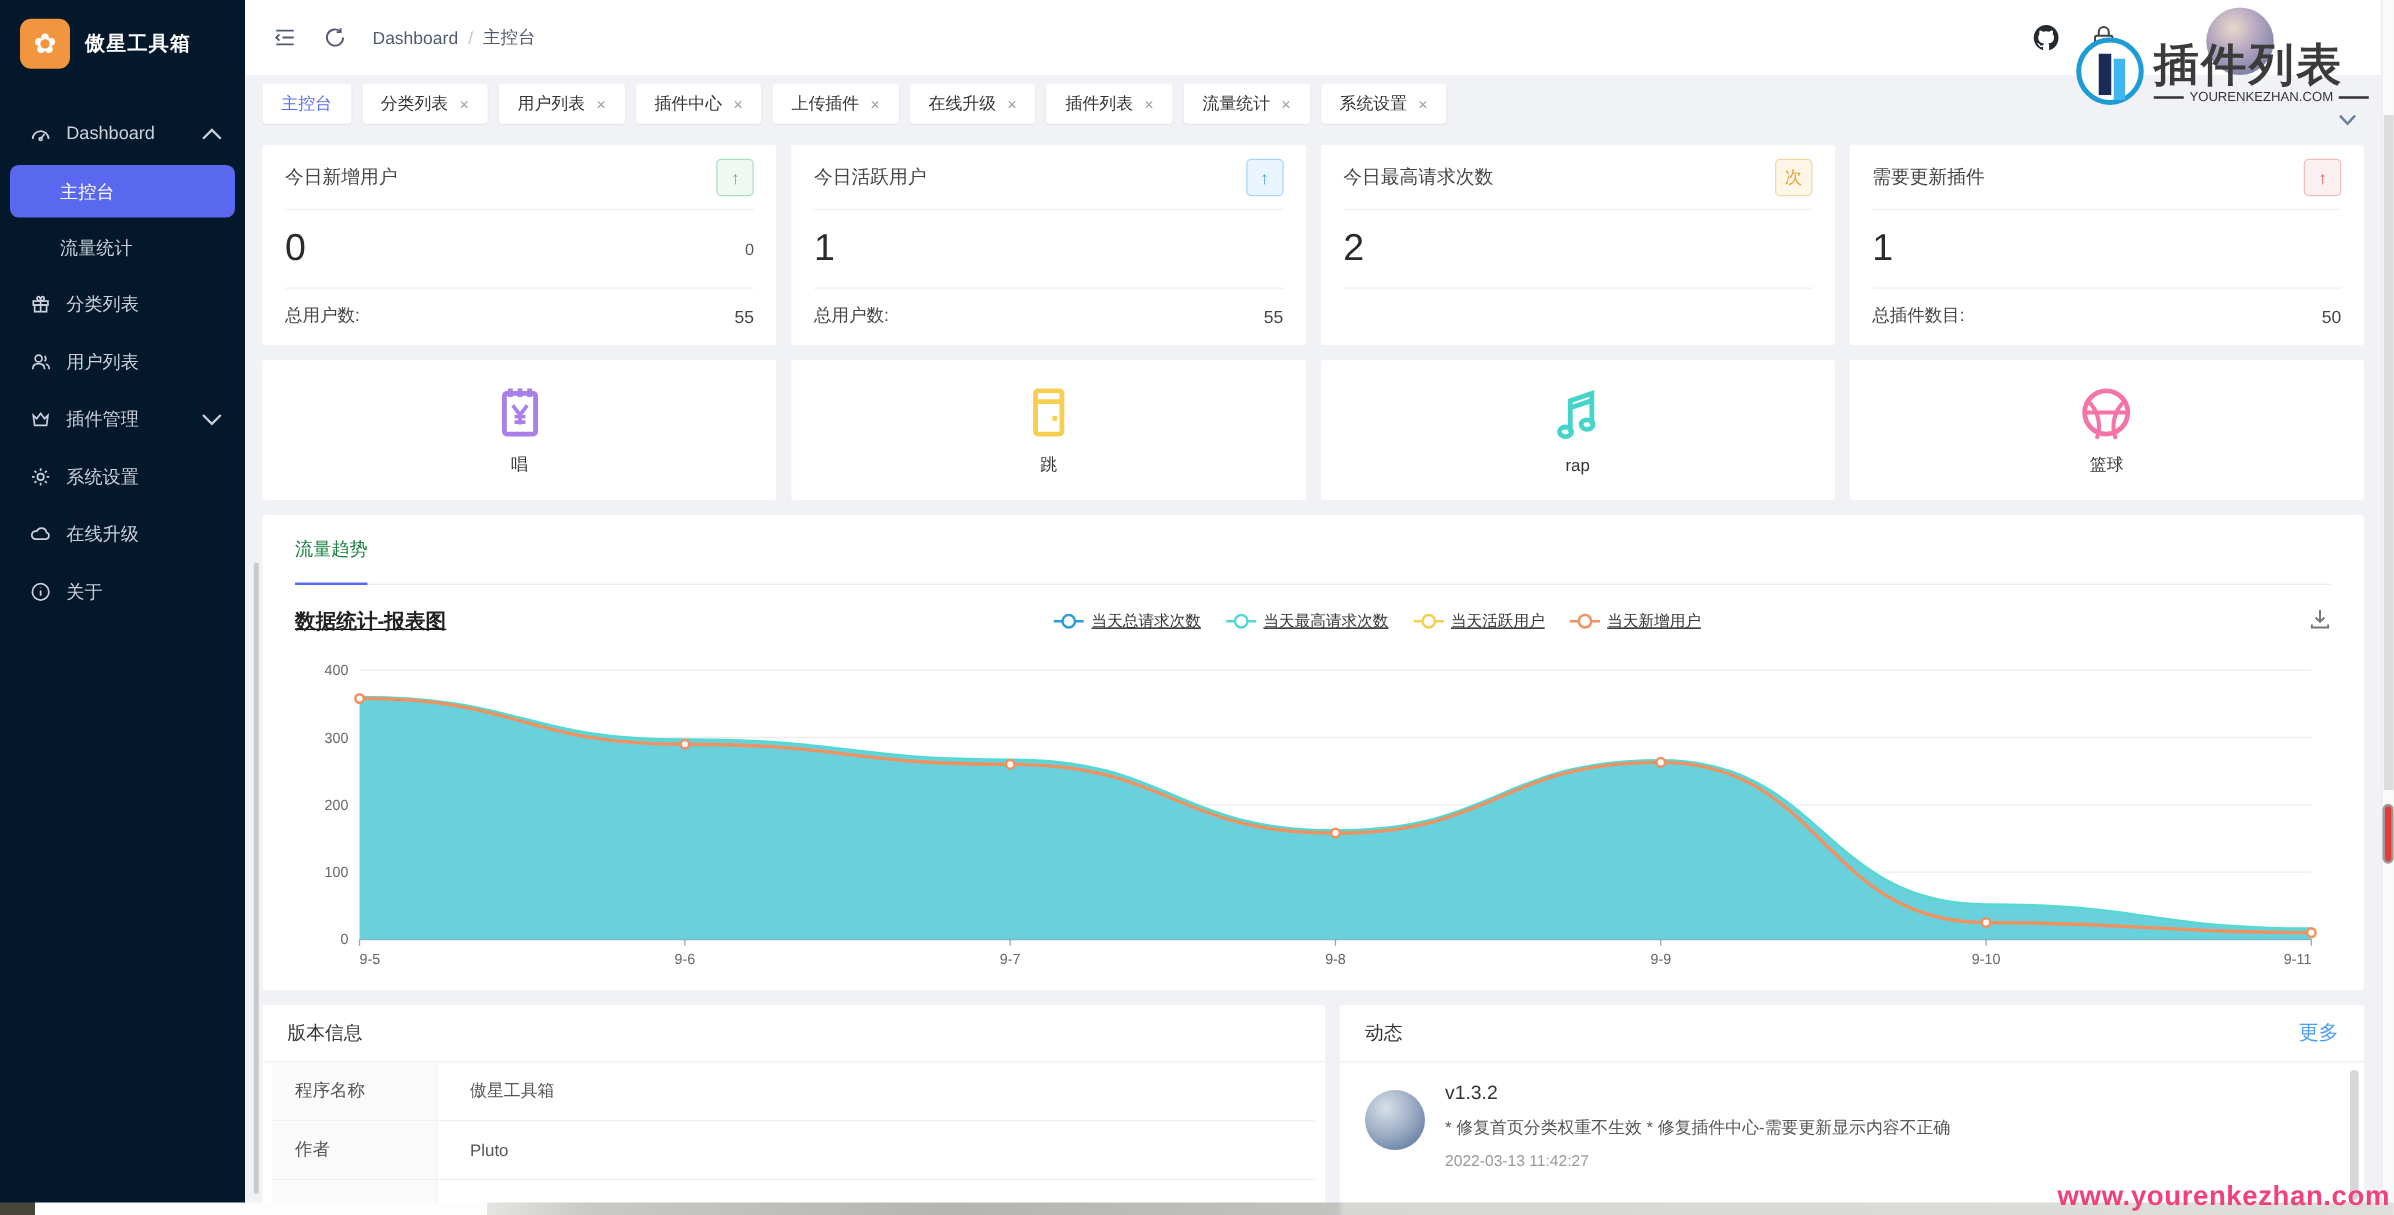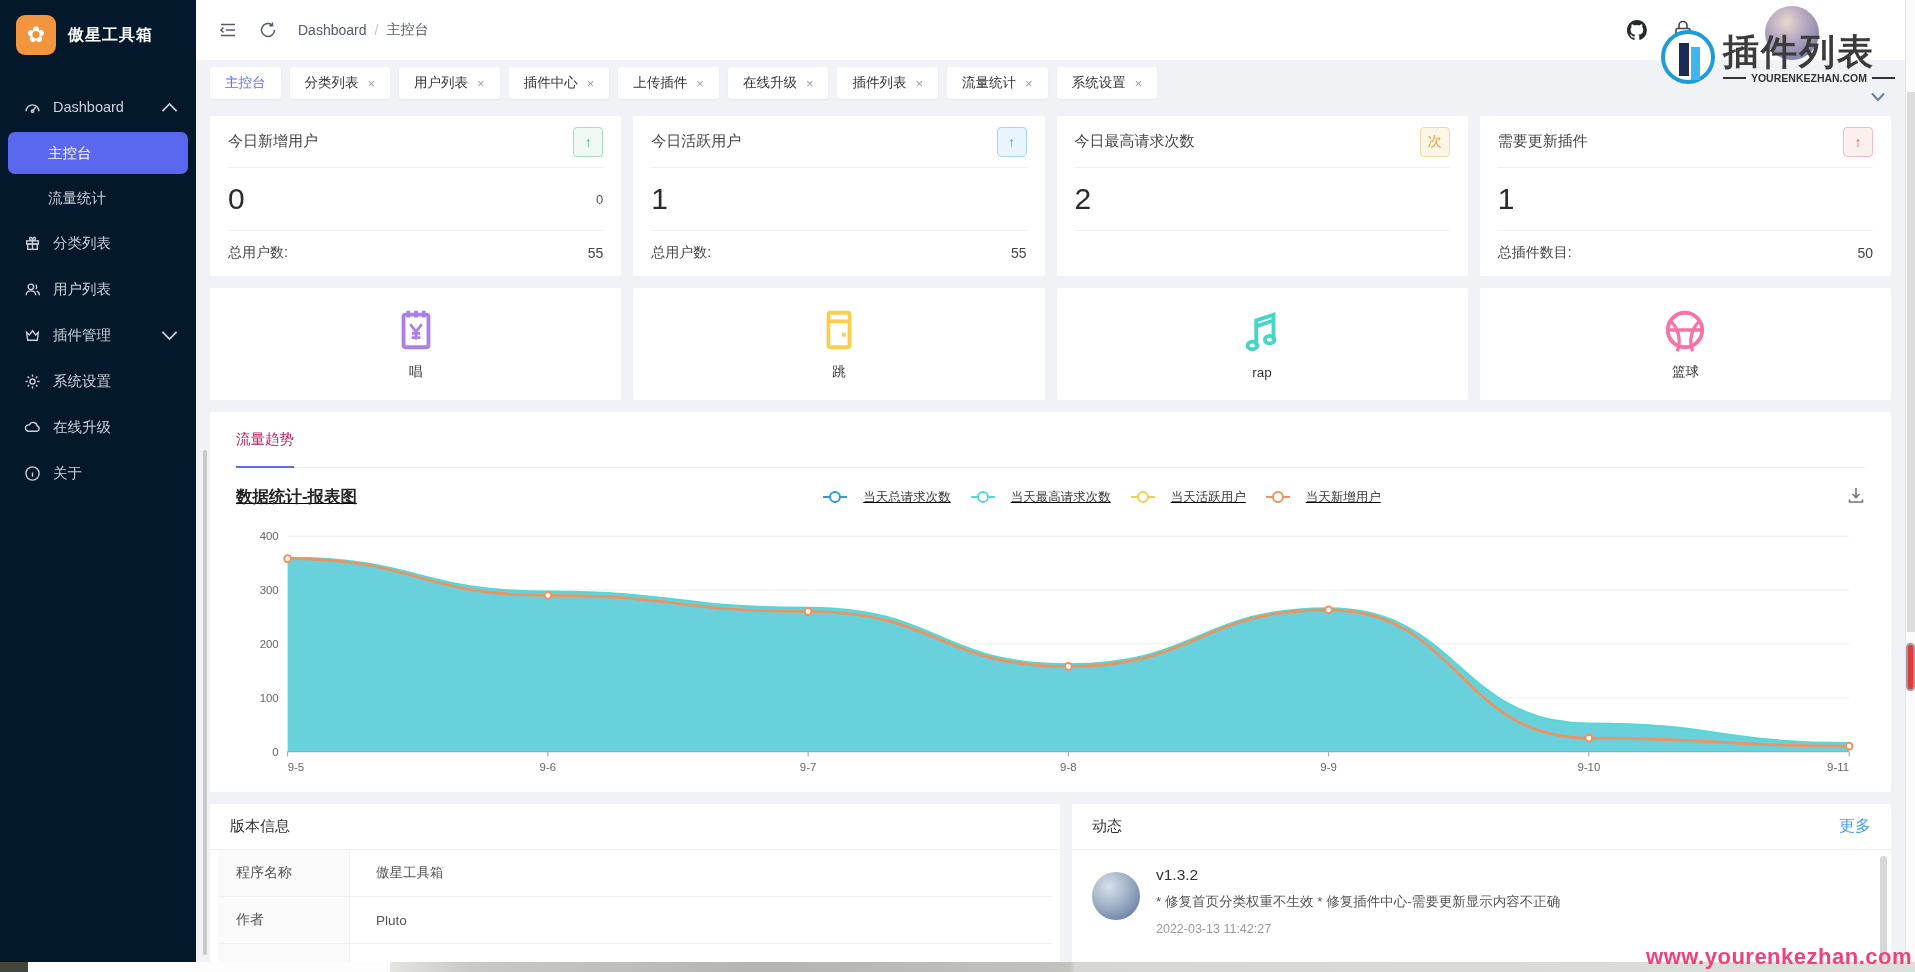--- a/index.html
+++ b/index.html
@@ -50,26 +50,26 @@
   .stat-foot{ height:44px; display:flex; align-items:center; justify-content:space-between; font-size:14px; color:#444; }
 
   .feature-row{ display:grid; grid-template-columns:repeat(4,1fr); gap:12px; }
   .feature-card{ background:#fff; height:112px; display:flex; flex-direction:column; align-items:center; justify-content:center; gap:10px; cursor:pointer; border-radius:2px;}
   .feature-card svg{ width:46px; height:46px; }
   .feature-label{ font-size:13.5px; color:#333; }
 
   
   .chart-panel{ background:#fff; height:380px; padding:0 26px; border-radius:2px; }
   .panel-tabrow{ height:56px; border-bottom:1px solid #ECECEC; position:relative; display:flex; align-items:center;}
-  .panel-tab{ color:#be185d; font-size:14.5px; position:relative; height:100%; display:flex; align-items:center; cursor:pointer;}
+  .panel-tab{ color:#15803d; font-size:14.5px; position:relative; height:100%; display:flex; align-items:center; cursor:pointer;}
   .panel-tab::after{ content:""; position:absolute; left:0; bottom:-1px; width:58px; height:2px; background:#5B6BF0; }
   .chart-head{ height:58px; display:flex; align-items:center;text-decoration:underline; }
   .chart-title{ font-size:16.5px; font-weight:bold; color:#222; }
   .legend{ flex:1; display:flex; justify-content:center; gap:20px; }
-  .lg{ display:flex; align-items:center; gap:16px; font-size:12.5px; color:#333; cursor:pointer;}
+  .lg{ display:flex; align-items:center; gap:6px; font-size:12.5px; color:#333; cursor:pointer;}
   .mark{ width:24px; height:2px; position:relative; }
   .mark::after{ content:""; position:absolute; left:6px; top:-5px; width:8px; height:8px; border-radius:50%; background:#fff; border:2px solid; }
   .lg0 .mark{ background:#2D9CDB;} .lg0 .mark::after{ border-color:#2D9CDB;}
   .lg1 .mark{ background:#55D8D2;} .lg1 .mark::after{ border-color:#55D8D2;}
   .lg2 .mark{ background:#F6CE4F;} .lg2 .mark::after{ border-color:#F6CE4F;}
   .lg3 .mark{ background:#F0915F;} .lg3 .mark::after{ border-color:#F0915F;}
   .dl-icon{ cursor:pointer; } .dl-icon svg{ width:18px; height:18px; stroke:#777; fill:none; stroke-width:1.6;}
   .chart-body{ height:256px; }
   .chart-body svg{ width:100%; height:100%; display:block; }
 
@@ -98,21 +98,21 @@
     background:linear-gradient(90deg,#45453A 0,#45453A 28px,#FDFDFD 28px,#FDFDFD 390px,#E4E4E0 390px,#C9C9C5 470px,#B4B4B0 760px,#C2C2BE 1070px,#D6D6D2 1075px,#DEDEDA 100%); }
 
   
   .wm-top{ position:absolute; right:18px; top:6px; width:236px; height:96px; z-index:20; }
   .wm-avatar{ position:absolute; left:104px; top:0; width:54px; height:54px; border-radius:50%;
     background:radial-gradient(circle at 40% 30%, #e8d8cc 0%, #b4a6c0 40%, #5f6e96 100%); }
   .wm-logo{ position:absolute; left:0; top:24px; width:54px; height:54px; border:4px solid #1E9CD7; border-radius:50%; background:#fff; }
   .wm-logo .bar1{ position:absolute; left:14px; top:9px; width:10px; height:33px; background:#1B2A56; }
   .wm-logo .bar2{ position:absolute; left:26px; top:13px; width:9px; height:33px; background:#3FB6F0; }
   .wm-brand{ position:absolute; left:62px; top:22px; font-size:36px; font-weight:bold; color:#3B3B3B; letter-spacing:2px; white-space:nowrap;}
-  .wm-domain{ position:absolute; left:62px; top:66px; width:172px; display:flex; align-items:center; gap:5px; font-size:10.5px; font-weight:bold; color:#333; white-space:nowrap;}
+  .wm-domain{ position:absolute; left:62px; top:66px; width:172px; display:flex; align-items:center; gap:5px; font-size:10.5px; font-weight:normal; color:#333; white-space:nowrap;}
   .wm-domain i{ display:block; height:2px; background:#333; flex:1; }
   .wm-chev{ position:absolute; left:210px; top:82px; }
   .wm-chev svg{ width:14px; height:10px; stroke:#6B7D9C; fill:none; stroke-width:2; }
   .wm-bottom{ position:absolute; right:3px; bottom:2px; z-index:21; font-size:22px; font-weight:bold; color:#F2407B; letter-spacing:.5px;}
 
   .gh-icon svg{ fill:#24292E; stroke:none;}
   .lock-icon svg{ stroke:#444; fill:none; stroke-width:1.6;}
 </style>
 </head>
 <body>

